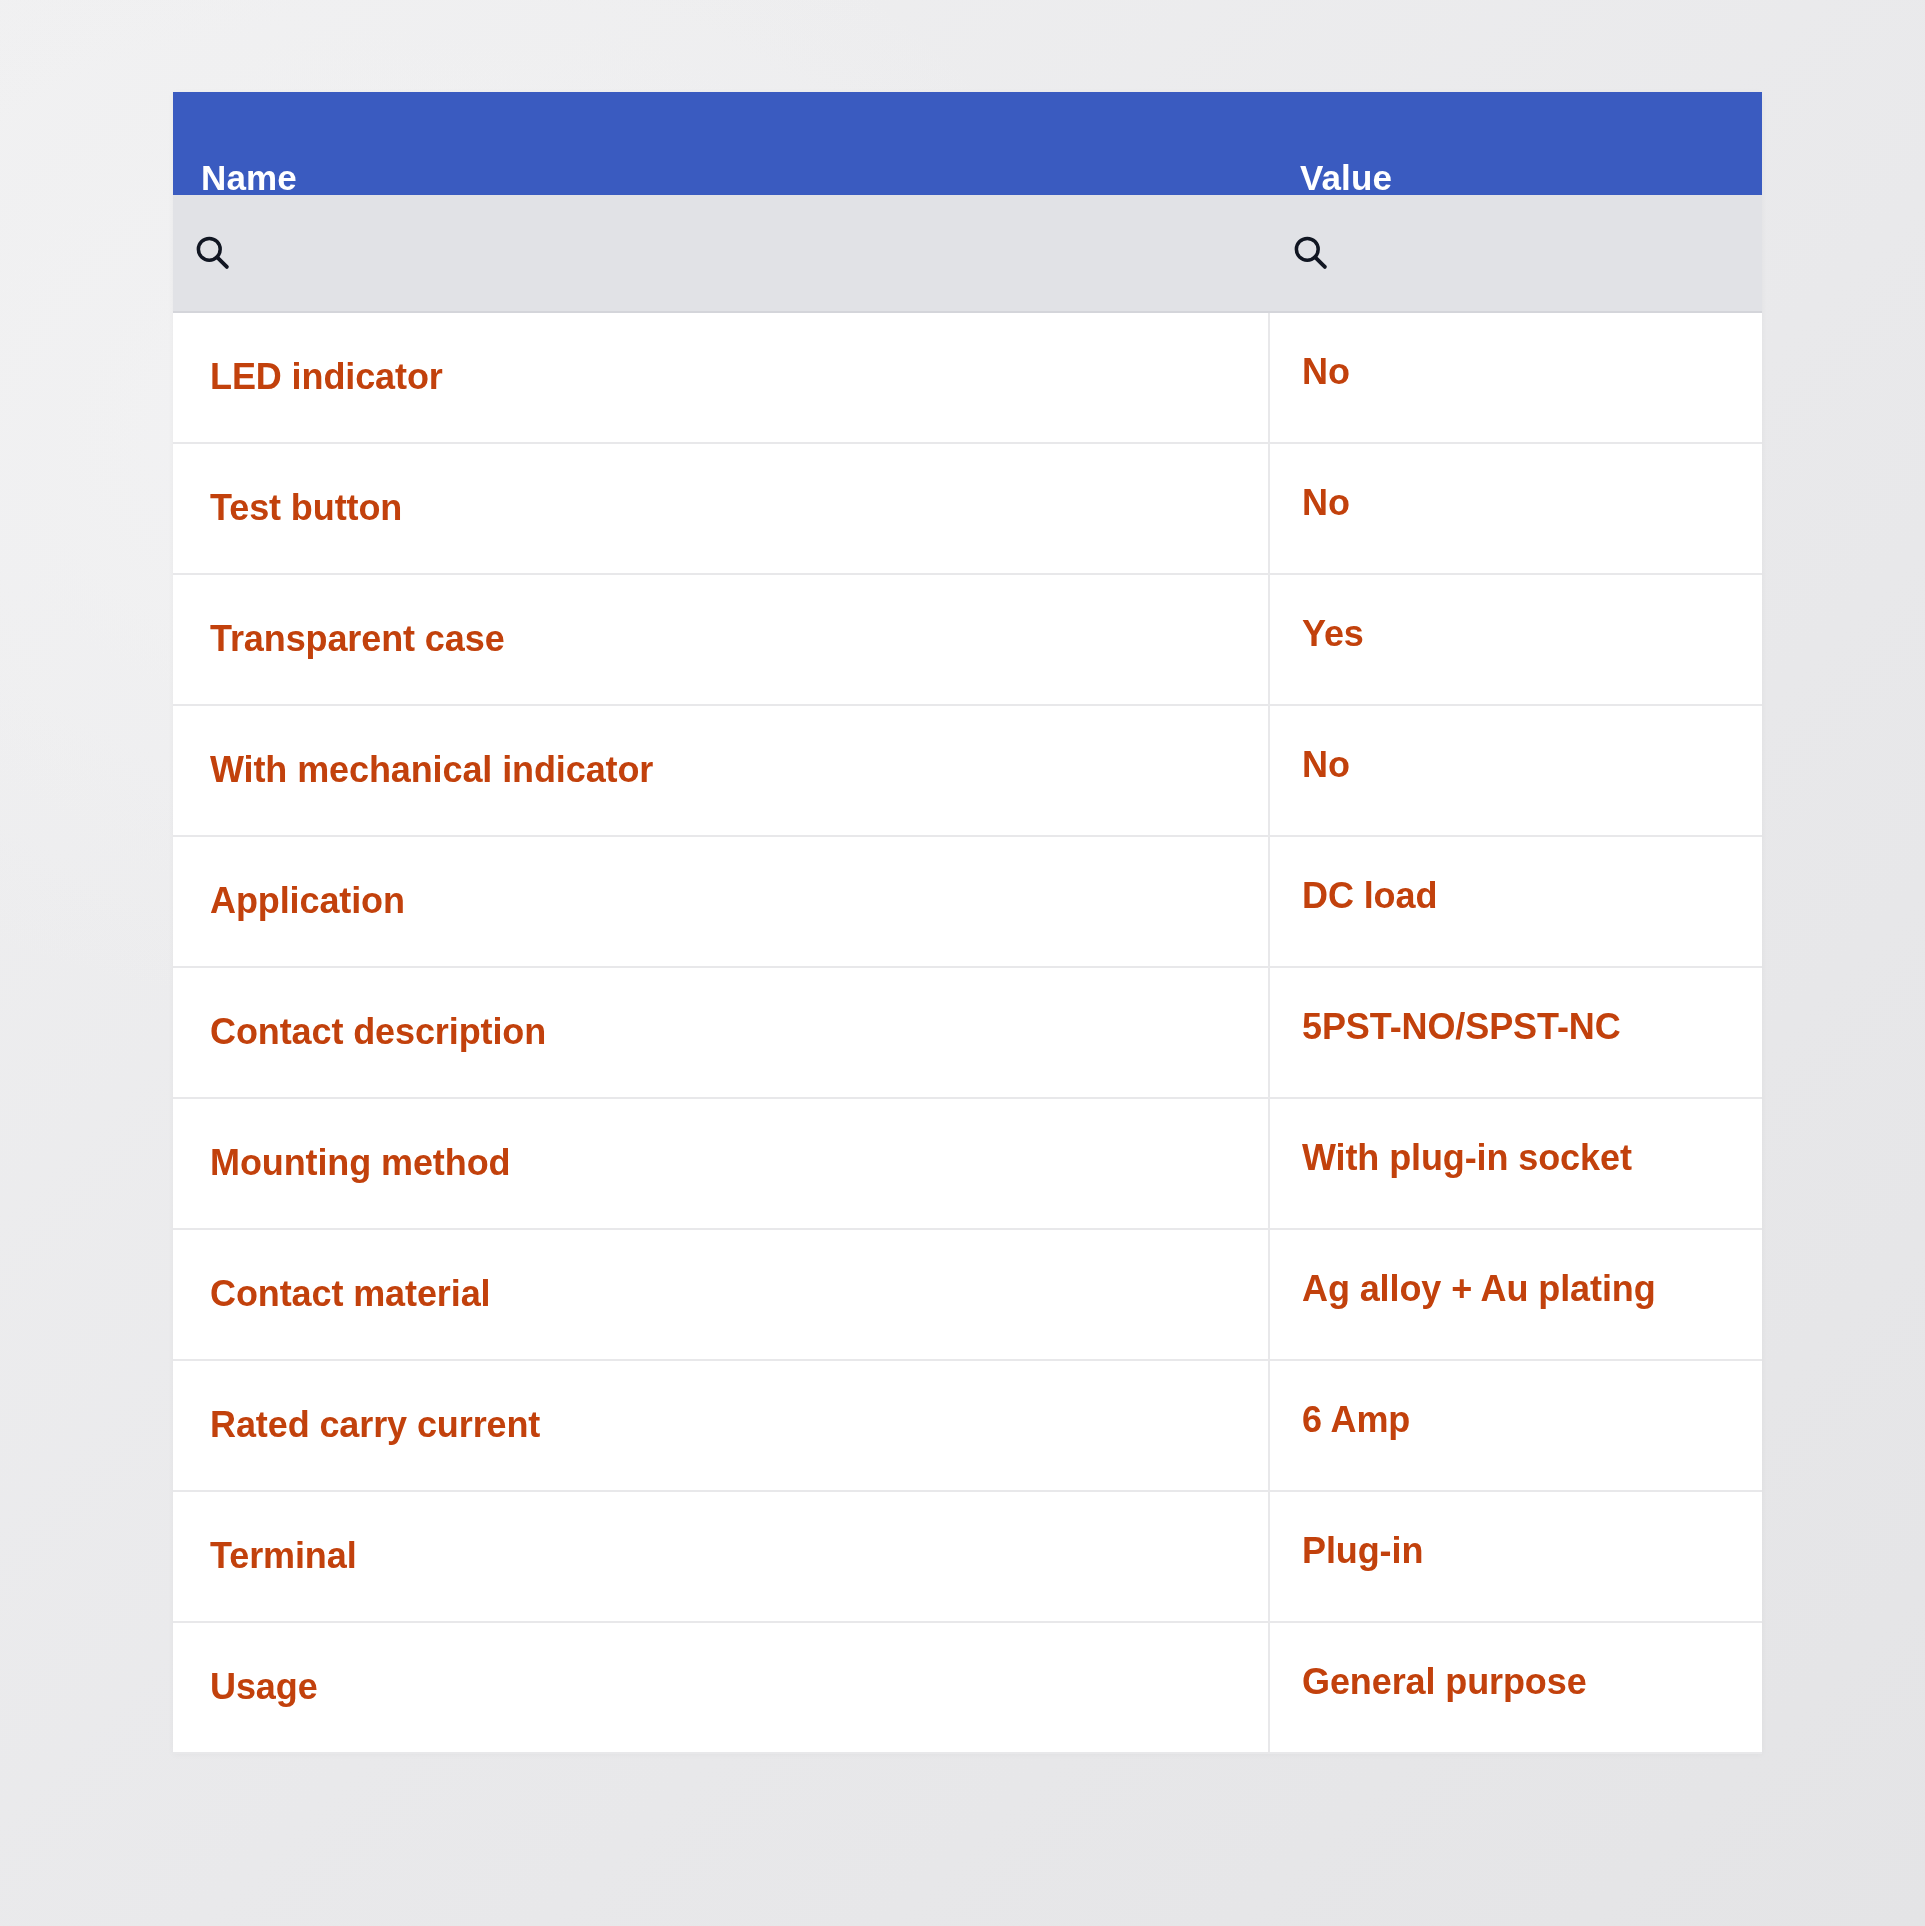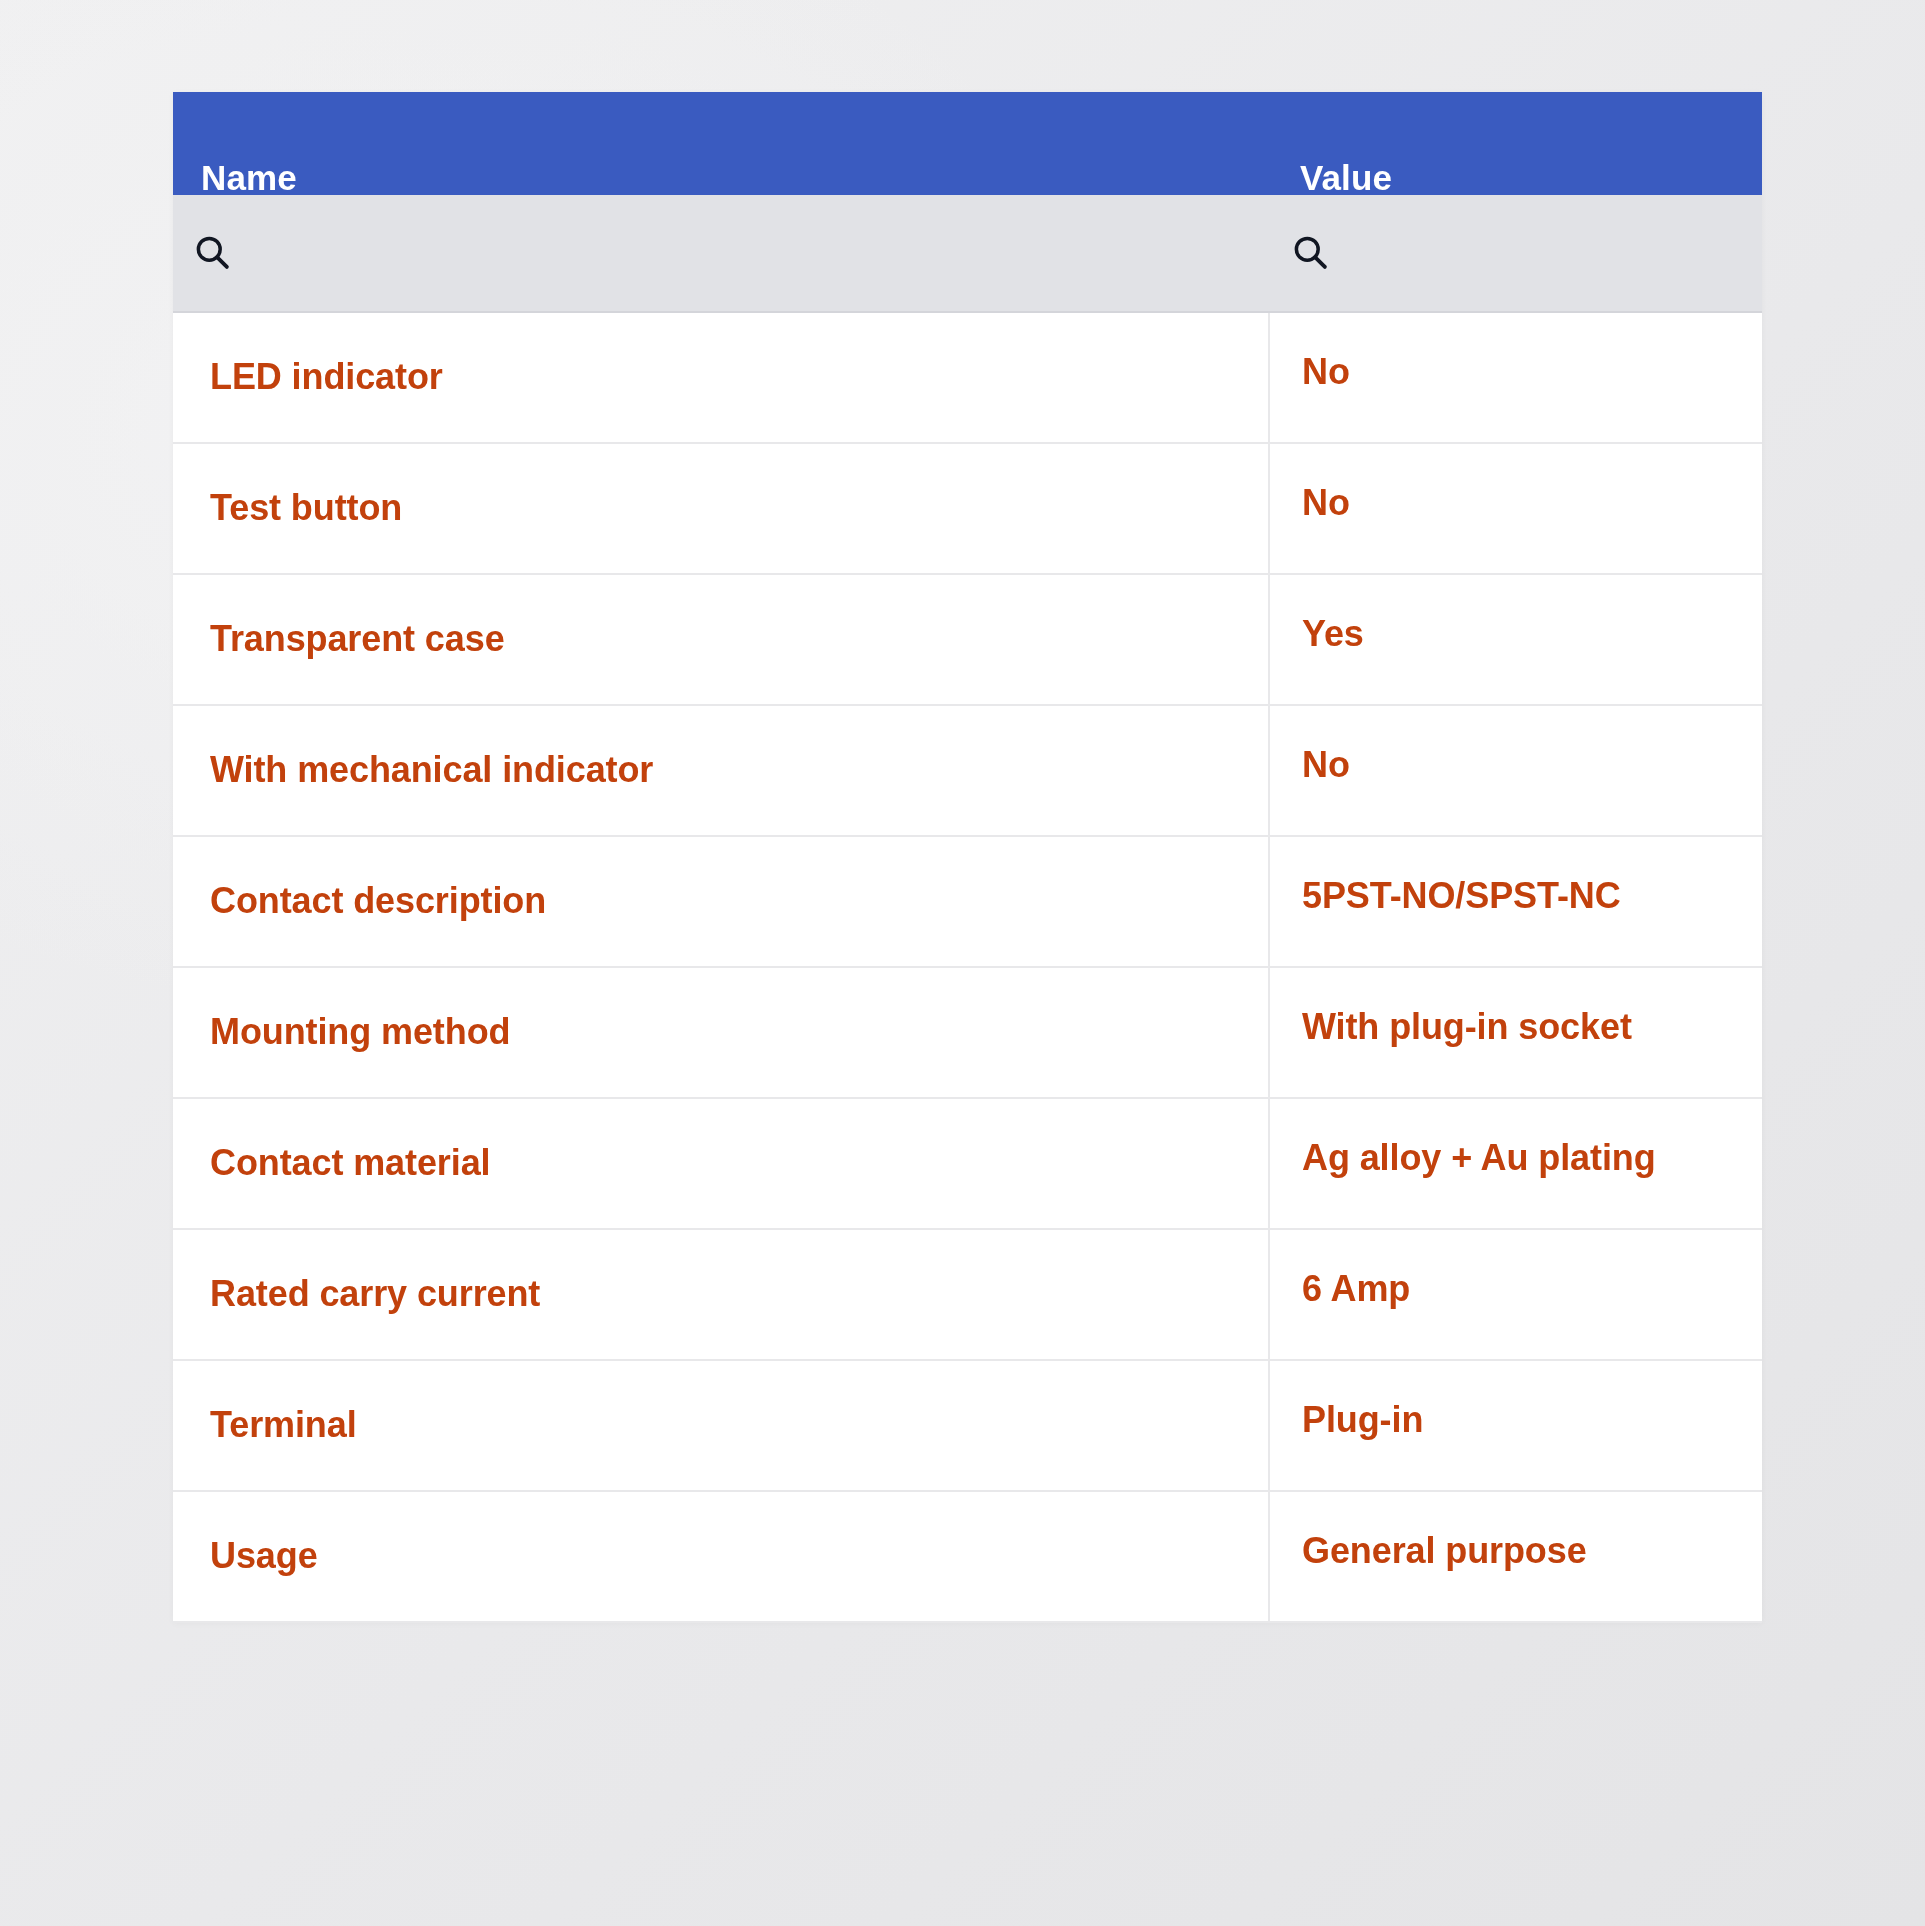--- a/index.html
+++ b/index.html
@@ -210,20 +210,28 @@
 
       <div class="row">
         <div class="cell-name">
           <span class="cell-text">With mechanical indicator</span>
         </div>
         <div class="cell-value">
           <span class="cell-text">No</span>
         </div>
       </div>
 
+      <div class="row">
+        <div class="cell-name">
+          <span class="cell-text">Application</span>
+        </div>
+        <div class="cell-value">
+          <span class="cell-text">DC load</span>
+        </div>
+      </div>
 
       <div class="row">
         <div class="cell-name">
           <span class="cell-text">Contact description</span>
         </div>
         <div class="cell-value">
           <span class="cell-text">5PST-NO/SPST-NC</span>
         </div>
       </div>
 

